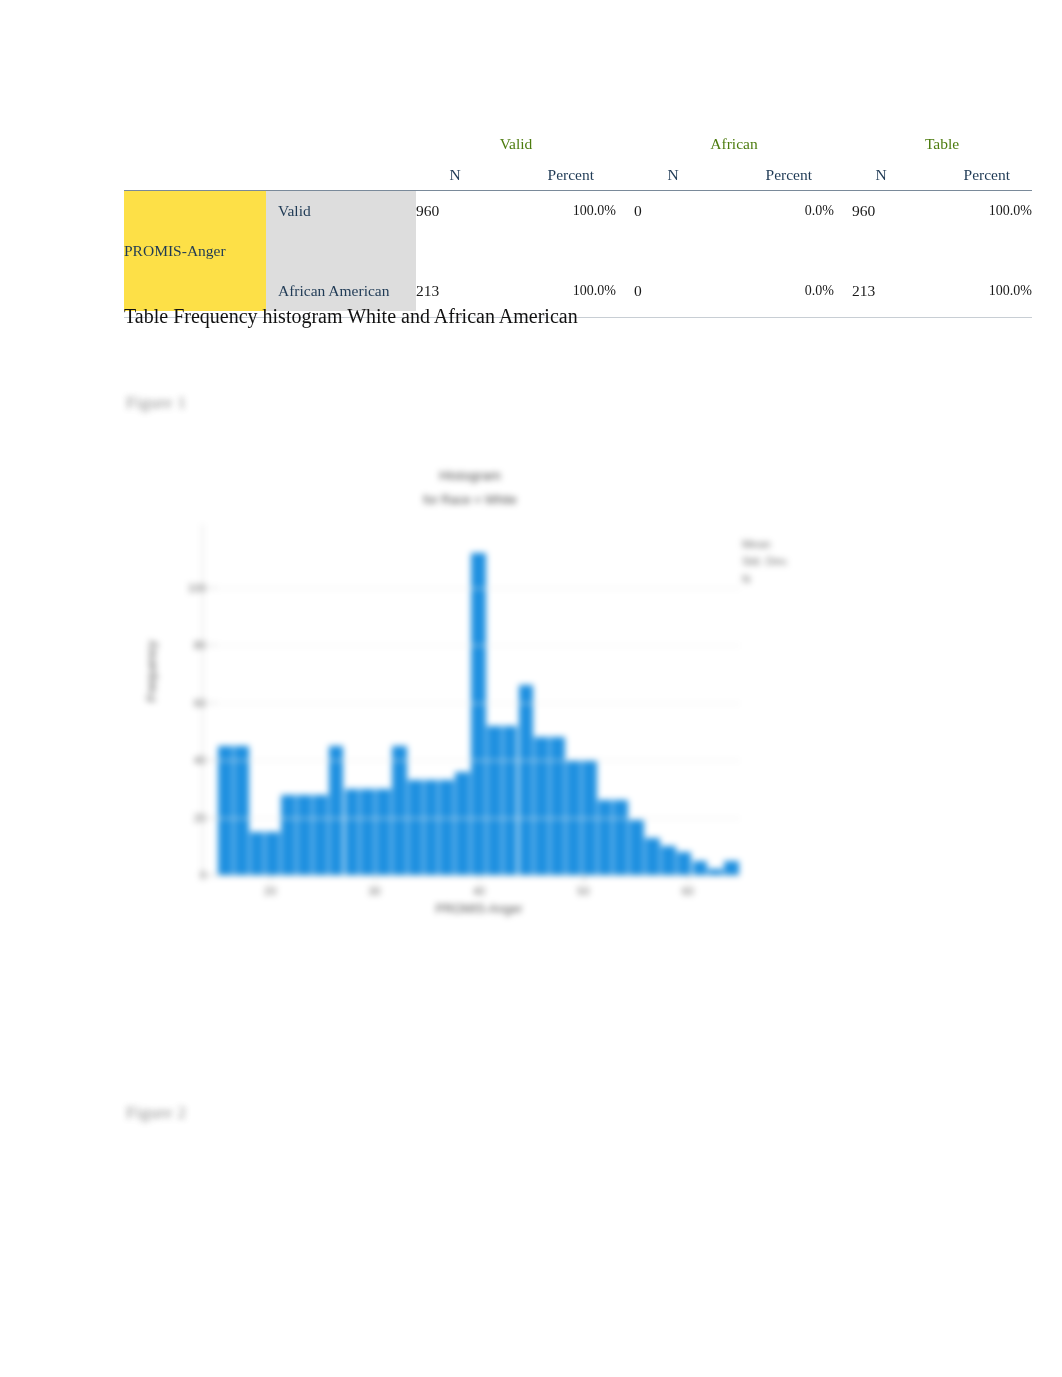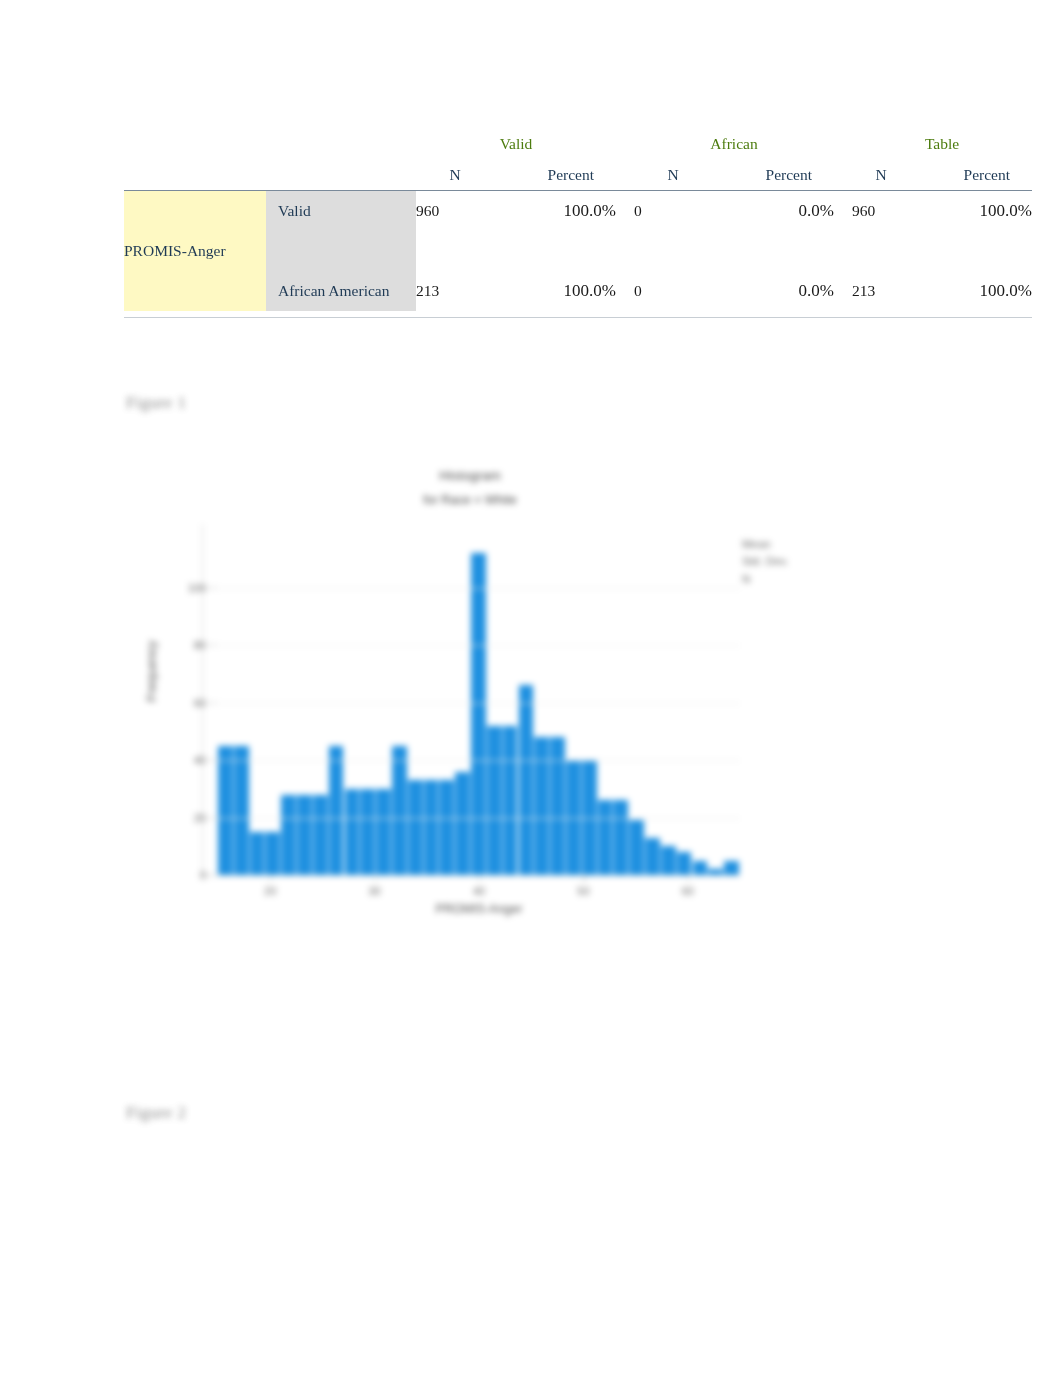--- a/index.html
+++ b/index.html
@@ -76,40 +76,40 @@
     font-size: 15.5px;
     color: #1f3a55;
     height: 30px;
     border-bottom: 1.3px solid #7a8a9a;
   }
   .sub-head.rightish { text-align: right; padding-right: 22px; }
 
   .spacer-col { width: 16px; }
 
   .rowhdr {
-    background: #fef9c3;
+    background: #fde047;
     font-size: 15.5px;
     color: #1f3a55;
     padding-left: 8px;
     height: 40px;
   }
   .rowhdr.cat {
     background: #dddddd;
     padding-left: 12px;
   }
   .cell-n {
     text-align: left;
     padding-left: 6px;
     font-size: 15.5px;
     color: #1a1a1a;
   }
   .cell-pct {
     text-align: right;
     padding-right: 22px;
-    font-size: 17px;
+    font-size: 14px;
     color: #1a1a1a;
     margin-top: 36px;
   }
   tr.data-row { height: 40px; }
   tr.pad-row  { height: 14px; }
   tr.pad-row td.rowhdr { background: #dddddd; }
   .tbl-bottom td { border-bottom: 1.3px solid #c8ced4; height: 6px; }
 
   
   .caption {
@@ -345,20 +345,21 @@
           <td class="cell-n">213</td>
           <td class="cell-pct">100.0%</td>
         </tr>
         <tr class="tbl-bottom">
           <td colspan="10"></td>
         </tr>
       </tbody>
     </table>
   </div>
 
+  <div class="caption">Table Frequency histogram White and African American</div>
 
   <div class="fig-label" id="fig-label-1">Figure 1</div>
 
   <div class="chart-outer">
     <div class="chart-inner">
 
       <div class="chart-title">
         <span>Histogram</span><br>
         <span class="l2">for Race = White</span>
       </div>

